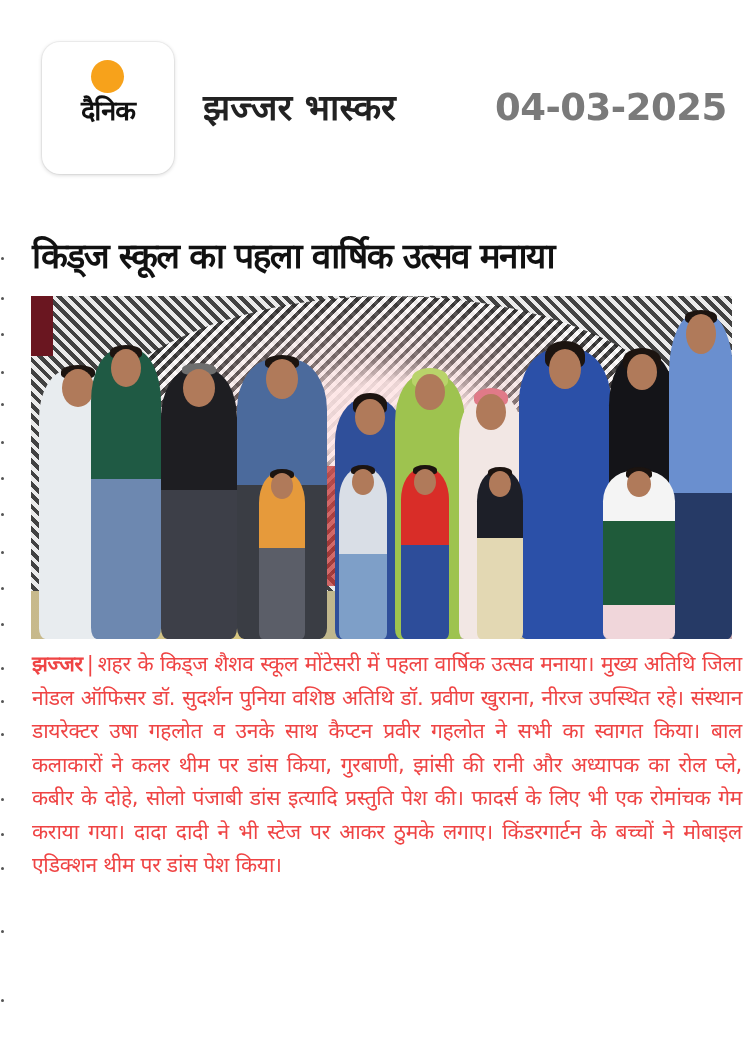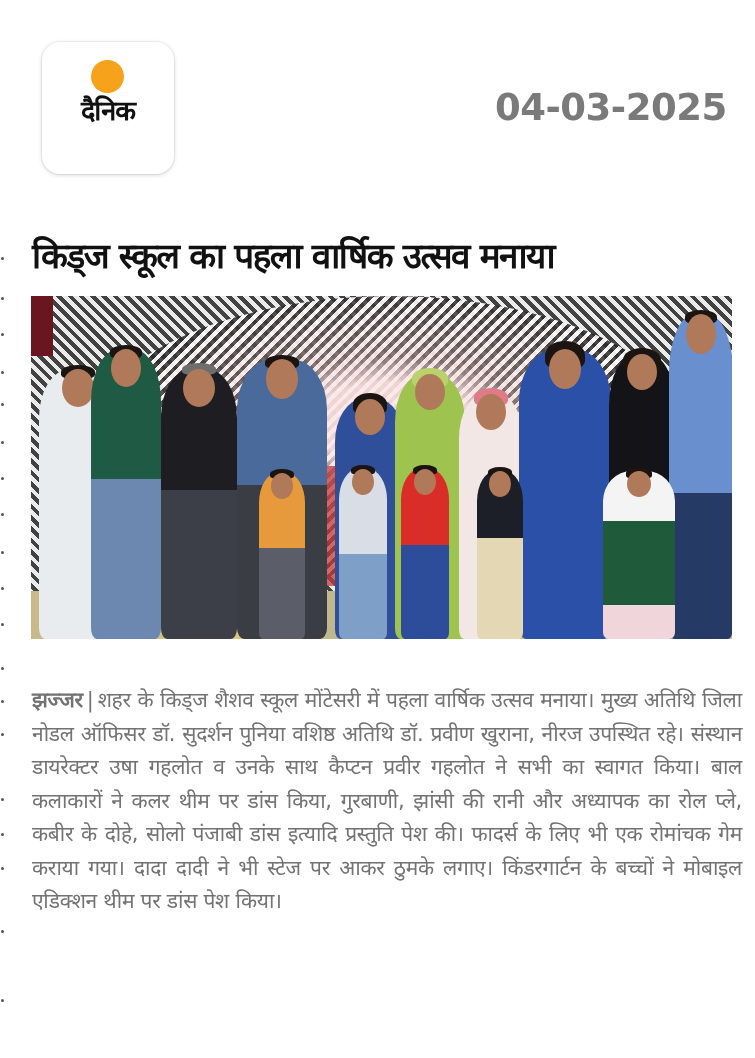--- a/index.html
+++ b/index.html
@@ -147,44 +147,45 @@
     .person .hair {
       position: absolute;
       left: 50%;
       transform: translateX(-50%);
       border-radius: 50% 50% 30% 30%;
       background: #1c1410;
     }
 
     .body-text {
       position: absolute;
-      left: 32px; top: 684px;
+      left: 32px; top: 648px;
       width: 710px;
       font-size: 21px;
       line-height: 33.5px;
-      color: #737373;
+      color: #ef4444;
       text-align: justify;
       letter-spacing: -0.3px;
     }
     .body-text .dateline {
       font-weight: bold;
     }
     .body-text .sep {
       font-weight: normal;
       padding: 0 4px;
     }
   </style>
 </head>
 <body>
 
 <div class="header">
   <div class="logo-tile">
     <div class="logo-sun"></div>
     <div class="logo-line l1">दैनिक</div>
   </div>
+  <div class="edition-title">झज्जर भास्कर</div>
   <div class="edition-date">04-03-2025</div>
 </div>
 
 <div class="clip-dots">
   <span style="top:42px"></span>
   <span style="top:82px"></span>
   <span style="top:118px"></span>
   <span style="top:156px"></span>
   <span style="top:188px"></span>
   <span style="top:226px"></span>

